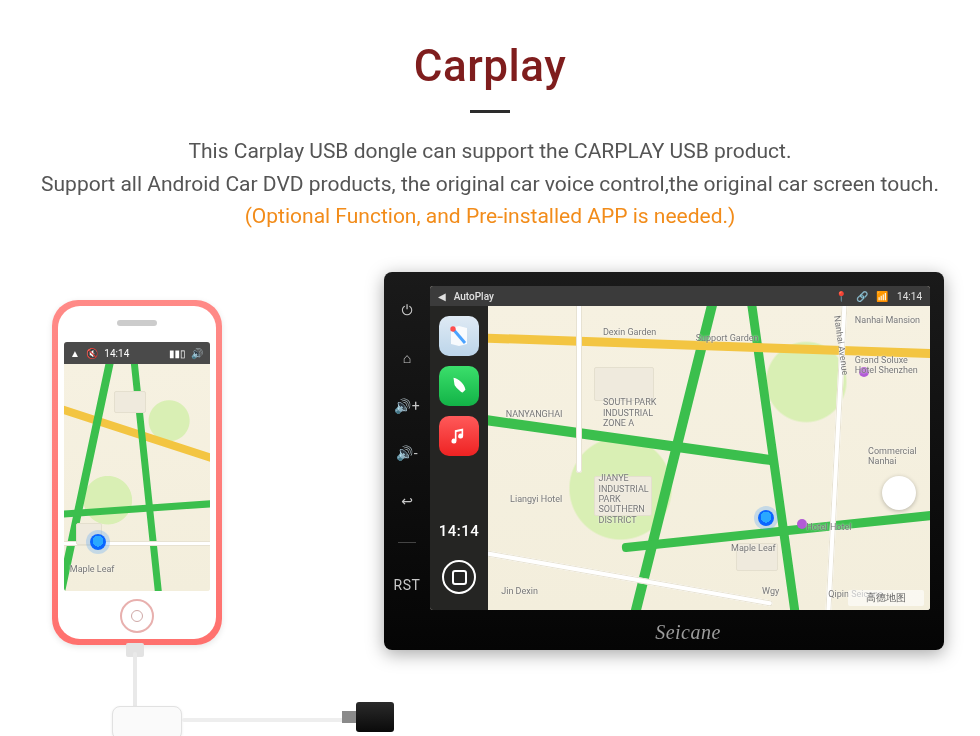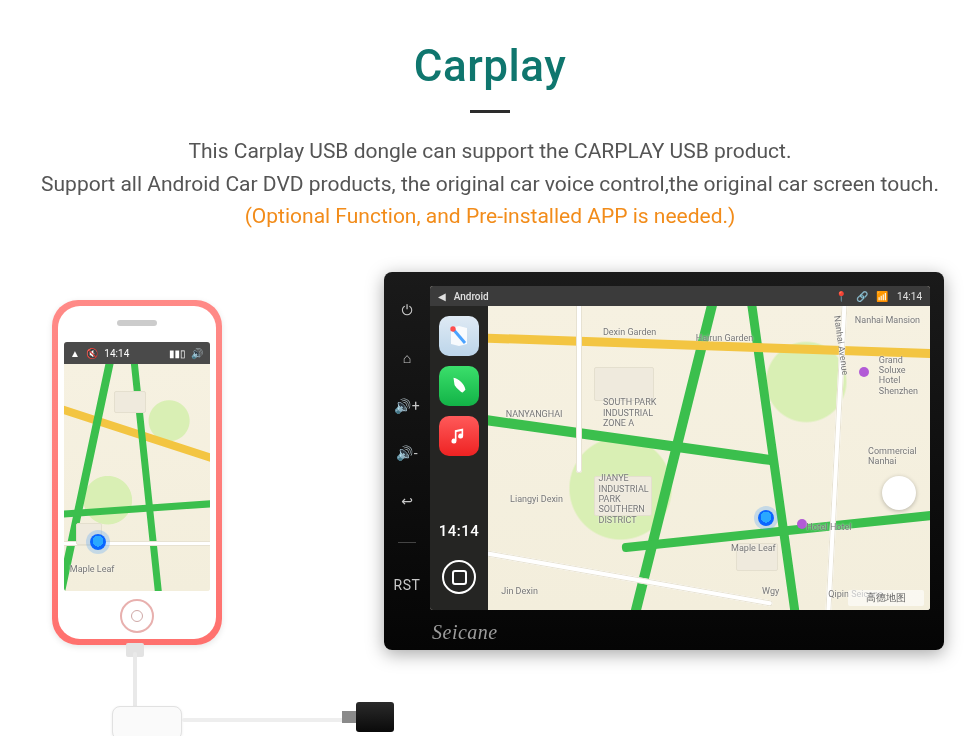--- a/index.html
+++ b/index.html
@@ -15,21 +15,21 @@
 
   
   .hero {
     width: 100%;
     text-align: center;
     padding-top: 40px;
   }
   .hero-title {
     font-size: 44px;
     font-weight: 500;
-    color: #0f766e;
+    color: #7f1d1d;
     letter-spacing: .5px;
   }
   .hero-rule {
     width: 40px;
     height: 3px;
     background: #2c2c2c;
     margin: 18px auto 22px;
   }
   .hero-body {
     font-size: 21px;
@@ -120,21 +120,21 @@
     position:absolute;left:384px;top:-28px;width:560px;height:378px;
     background:linear-gradient(#1a1a1a,#050505);
     border-radius:8px;
     box-shadow:0 4px 18px rgba(0,0,0,.35);
   }
   .unit-screen{
     position:absolute;left:46px;top:14px;right:14px;bottom:40px;
     background:#efe9da;border-radius:3px;overflow:hidden;
   }
   .unit-brand{
-    position:absolute;left:0;right:0;bottom:6px;text-align:left;
+    position:absolute;left:0;right:0;bottom:6px;text-align:center;
     color:#9c9c9c;font-style:italic;font-family:Georgia,serif;font-size:20px;
     letter-spacing:.5px;
     padding-left:48px;
   }
   .unit-side{
     position:absolute;left:0;top:14px;bottom:40px;width:46px;
     display:flex;flex-direction:column;align-items:center;justify-content:space-around;
     color:#c8c8c8;font-size:12px;
   }
   .unit-side .lbl{font-size:14px;letter-spacing:.5px}
@@ -265,21 +265,21 @@
       <span class="ico">🔊-</span>
       <span class="ico">↩</span>
       <span class="sep"></span>
       <span class="lbl">RST</span>
     </div>
 
     <div class="unit-screen">
 
       <div class="droid-status">
         <span>◀</span>
-        <span class="title">Android</span>
+        <span class="title">AutoPlay</span>
         <span class="spacer"></span>
         <span>📍</span>
         <span>🔗</span>
         <span>📶</span>
         <span>14:14</span>
       </div>
 
       <div class="dock">
         <div class="dock-app dock-maps">
           <svg viewBox="0 0 24 24">
@@ -319,34 +319,34 @@
           <div class="bldg" style="left:56%;top:78%;width:42px;height:28px"></div>
 
           <div class="hotel" style="left:70%;top:70%"></div>
           <div class="hotel" style="left:84%;top:20%"></div>
 
           <div class="pin" style="left:61%;top:67%"></div>
 
           <div class="compass"></div>
 
           <div class="mlabel" style="left:26%;top:7%">Dexin Garden</div>
-          <div class="mlabel" style="left:47%;top:9%">Hairun Garden</div>
+          <div class="mlabel" style="left:47%;top:9%">Support Garden</div>
           <div class="mlabel" style="left:4%;top:34%">NANYANGHAI</div>
           <div class="mlabel" style="left: 26%; top: 30%; line-height: 1.15; white-space: pre-line;">SOUTH PARK
 INDUSTRIAL
 ZONE A</div>
           <div class="mlabel" style="left: 25%; top: 55%; line-height: 1.15; white-space: pre-line;">JIANYE
 INDUSTRIAL
 PARK
 SOUTHERN
 DISTRICT</div>
-          <div class="mlabel" style="left:5%;top:62%">Liangyi Dexin</div>
+          <div class="mlabel" style="left:5%;top:62%">Liangyi Hotel</div>
           <div class="mlabel" style="left:80%;top:3%;transform:rotate(82deg);transform-origin:left top">Nanhai Avenue</div>
           <div class="mlabel" style="left:83%;top:3%">Nanhai Mansion</div>
-          <div class="mlabel" style="left: 83%; top: 16%; line-height: 1.15; white-space: pre-line; margin-left: 24px;">Grand Soluxe
+          <div class="mlabel" style="left: 83%; top: 16%; line-height: 1.15; white-space: pre-line;">Grand Soluxe
 Hotel Shenzhen</div>
           <div class="mlabel" style="left:72%;top:71%">Hotel Hotel</div>
           <div class="mlabel" style="left:77%;top:93%">Qipin Seicane</div>
           <div class="mlabel" style="left:3%;top:92%">Jin Dexin</div>
           <div class="mlabel" style="left:62%;top:92%">Wgy</div>
           <div class="mlabel" style="left: 86%; top: 46%; line-height: 1.15; white-space: pre-line;">Commercial
 Nanhai</div>
           <div class="mlabel" style="left:55%;top:78%">Maple Leaf</div>
           <div class="map-credit">高德地图</div>
         </div>

